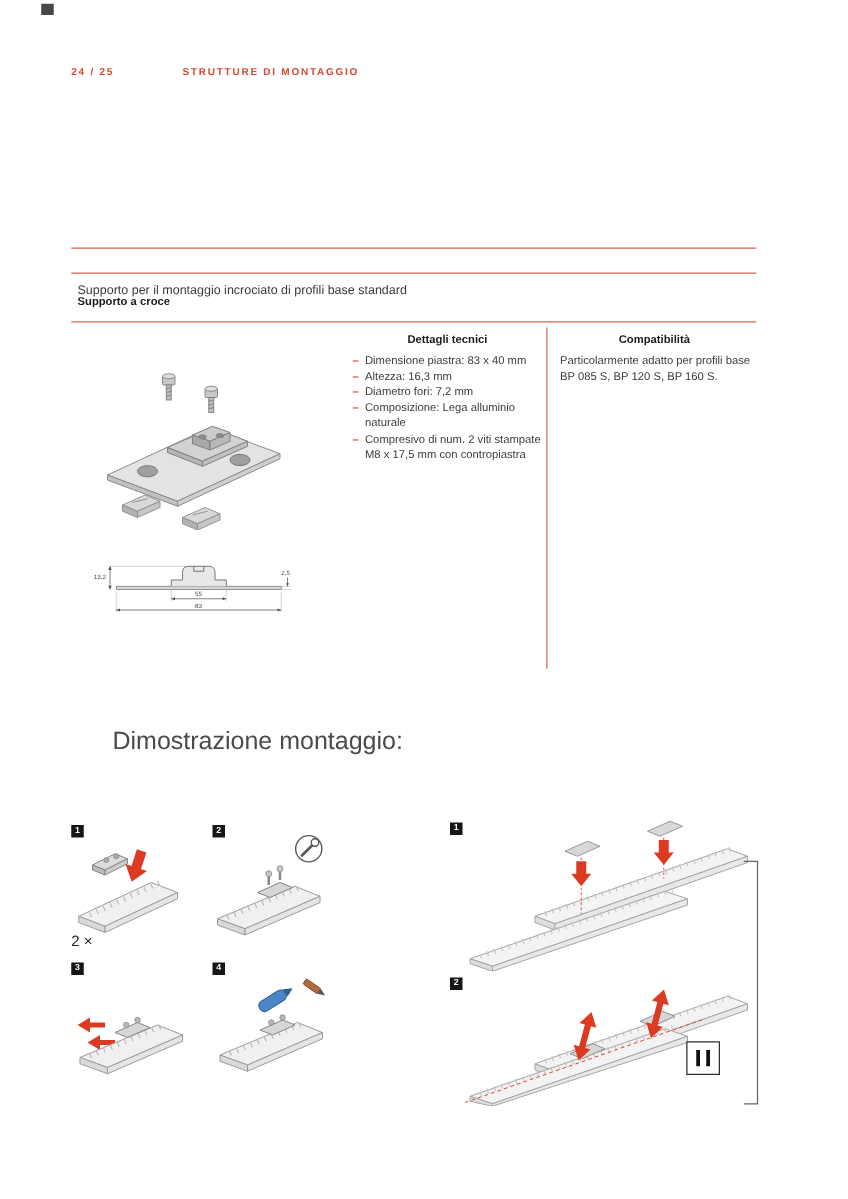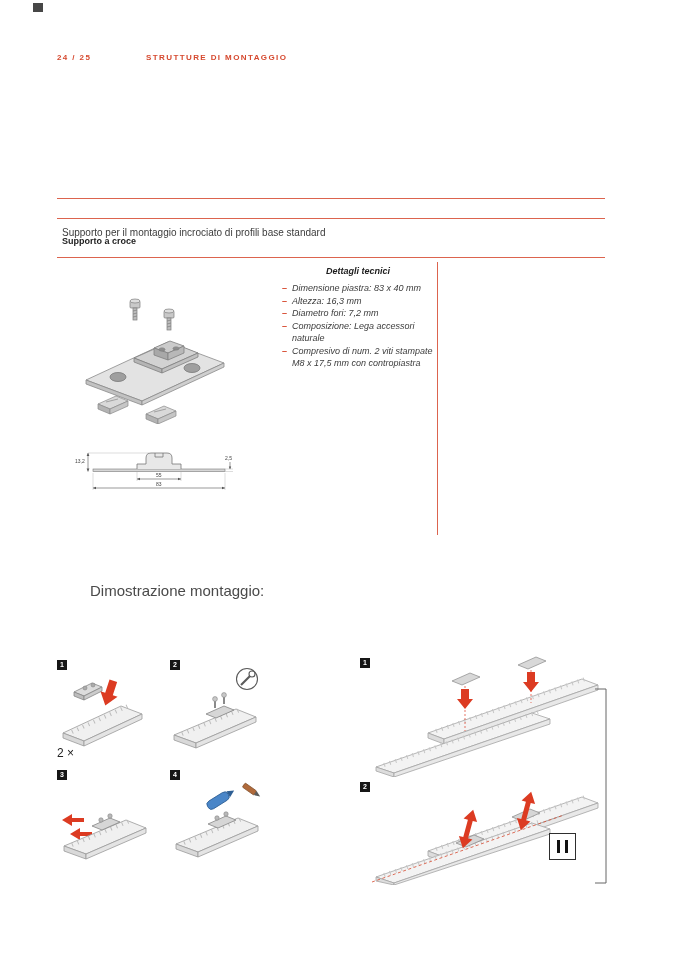--- a/index.html
+++ b/index.html
@@ -21,27 +21,27 @@
   .rule{height:1px;background:var(--accent);opacity:.85;}
   .r1{left:57px;top:198px;width:548px;}
   .r2{left:57px;top:218px;width:548px;}
   .r3{left:57px;top:257px;width:548px;}
   .prodname{left:62px;top:204px;font-size:9px;font-weight:bold;color:#1c1c1c;margin-top:32px;}
   .para{left:62px;top:226px;width:340px;font-size:10px;line-height:13px;color:#3b3b3b;}
   .vdiv{left:437px;top:262px;width:1px;height:273px;background:var(--accent);opacity:.85;}
   .col{top:266px;}
   .details-col{left:282px;width:152px;}
   .compat-col{left:442px;width:163px;}
-  .colhead{font-size:9px;font-weight:bold;color:#1c1c1c;text-align:center;margin-bottom:6px;font-style:italic;}
+  .colhead{font-size:9px;font-weight:bold;color:#1c1c1c;text-align:center;margin-bottom:6px;}
   .dlist{list-style:none;font-size:9px;line-height:12.5px;}
   .dlist li{display:flex;}
   .dash{flex:0 0 10px;color:var(--accent);font-weight:bold;}
-  .dtext{flex:1;font-style:italic;}
+  .dtext{flex:1;}
   .compat-text{font-size:9px;line-height:12.5px;padding-left:6px;padding-right:2px;}
-  .demo-h{left:90px;top:582px;font-size:15px;color:#4a4a4a;}
+  .demo-h{left:90px;top:582px;font-size:20px;color:#4a4a4a;}
   .badge{width:10px;height:10px;background:#161616;color:#fff;font-size:7px;font-weight:bold;
          display:flex;align-items:center;justify-content:center;line-height:10px;}
   .qty{left:57px;top:746px;font-size:12px;color:#222;}
   .pausebox{left:549px;top:833px;width:27px;height:27px;border:1.5px solid #2e2e2e;background:#fff;
             display:flex;align-items:center;justify-content:center;gap:5px;}
   .pausebox span{display:block;width:3px;height:13px;background:#111;}
   svg{display:block;}
   text{font-family:"Liberation Sans",sans-serif;}
 </style>
 </head>
@@ -75,29 +75,33 @@
       <li>
           <span class="dash">–</span>
           <span class="dtext">Altezza: 16,3 mm</span>
         </li>
       <li>
           <span class="dash">–</span>
           <span class="dtext">Diametro fori: 7,2 mm</span>
         </li>
       <li>
           <span class="dash">–</span>
-          <span class="dtext">Composizione: Lega accessori naturale</span>
+          <span class="dtext">Composizione: Lega alluminio naturale</span>
         </li>
       <li>
           <span class="dash">–</span>
           <span class="dtext">Compresivo di num. 2 viti stampate M8 x 17,5 mm con contropiastra</span>
         </li>
     </ul>
   </div>
 
+  <div class="abs col compat-col">
+    <div class="colhead">Compatibilità</div>
+    <div class="compat-text">Particolarmente adatto per profili base BP 085 S, BP 120 S, BP 160 S.</div>
+  </div>
 
   <svg class="abs" style="left:72px;top:292px" width="165" height="132" viewBox="0 0 165 132">
     <g stroke="#7d7d7d" stroke-width="0.7">
       <rect x="58" y="9" width="10" height="7" rx="1" fill="#c9c9c9"></rect>
       <ellipse cx="63" cy="9" rx="5" ry="2" fill="#dedede"></ellipse>
       <rect x="61" y="16" width="4" height="12" fill="#bdbdbd"></rect>
       <line x1="61" y1="19" x2="65" y2="18"></line>
         <line x1="61" y1="22" x2="65" y2="21"></line>
         <line x1="61" y1="25" x2="65" y2="24"></line>
     </g>

